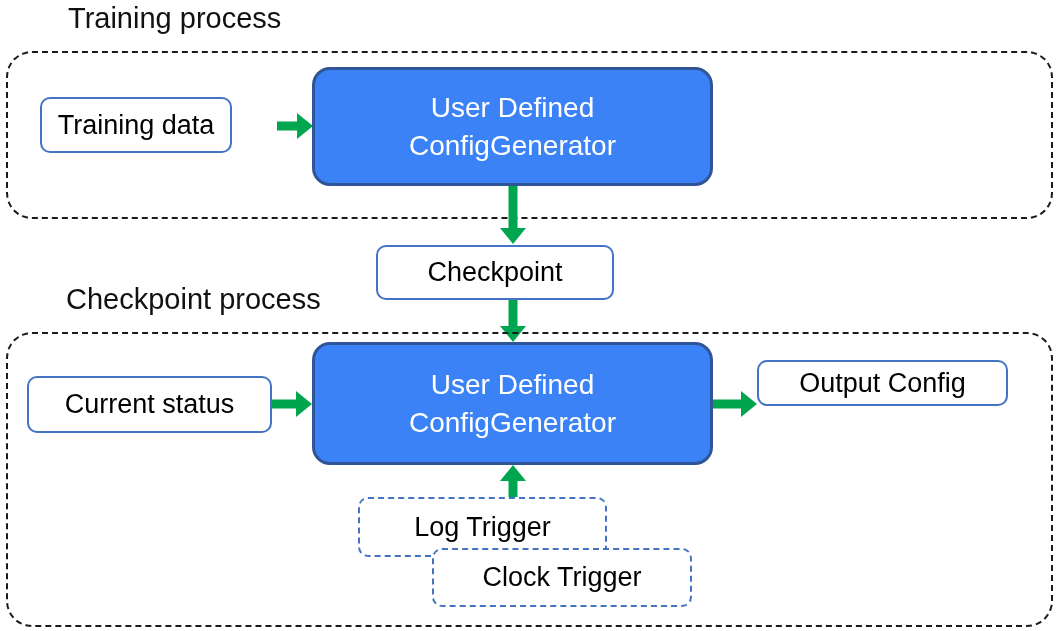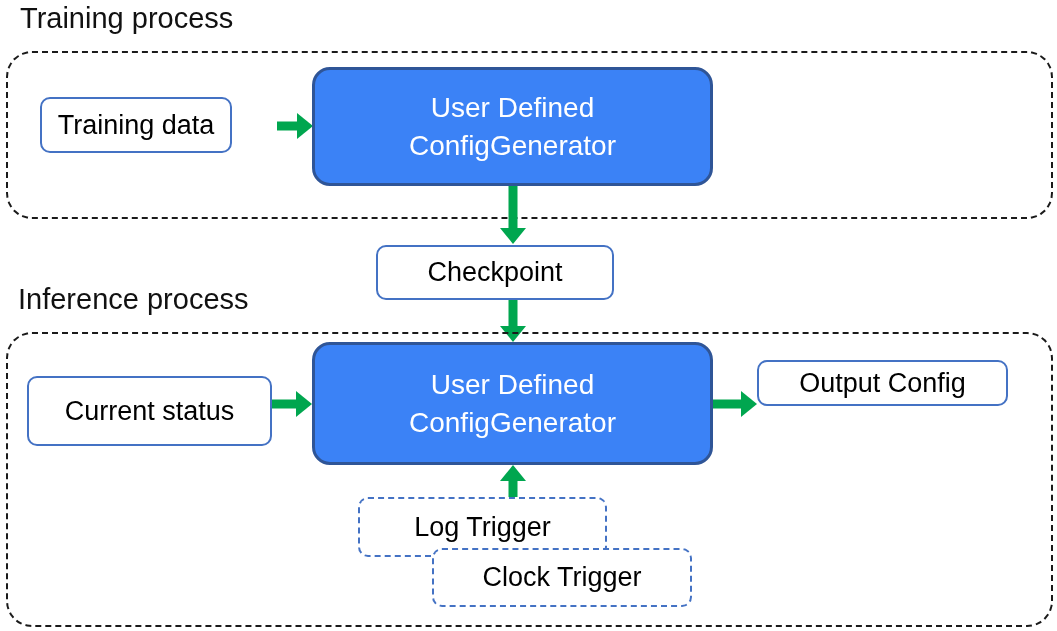--- a/index.html
+++ b/index.html
@@ -13,20 +13,21 @@
     width: 1057px;
     height: 631px;
     background: #ffffff;
     overflow: hidden;
   }
   .section-title {
     position: absolute;
     font-size: 29px;
     color: #111111;
     white-space: nowrap;
+    margin-left: 48px;
   }
   .process-container {
     position: absolute;
     border: 2px dashed #1a1a1a;
     border-radius: 26px;
     background: transparent;
   }
   .white-node {
     position: absolute;
     background: #ffffff;
@@ -159,25 +160,25 @@
 
   <div class="white-node" style="left:376px; top:245px; width:238px; height:55px;">
     <span>Checkpoint</span>
   </div>
 
   <div class="arrow down" style="left:500px; top:300px; width:26px; height:42px;">
     <div class="shaft"></div>
     <div class="head"></div>
   </div>
 
-  <div class="section-title" style="left:18px; top:283px;">Inference process</div>
+  <div class="section-title" style="left:18px; top:283px;">Checkpoint process</div>
 
   <div class="process-container" style="left:6px; top:332px; width:1043px; height:291px;"></div>
 
-  <div class="white-node" style="left:27px; top:376px; width:245px; height:70px;">
+  <div class="white-node" style="left:27px; top:376px; width:245px; height:57px;">
     <span>Current status</span>
   </div>
 
   <div class="arrow right" style="left:272px; top:391px; width:40px; height:26px;">
     <div class="shaft"></div>
     <div class="head"></div>
   </div>
 
   <div class="blue-node" style="left:312px; top:342px; width:401px; height:123px;">
     <span>User Defined</span>

